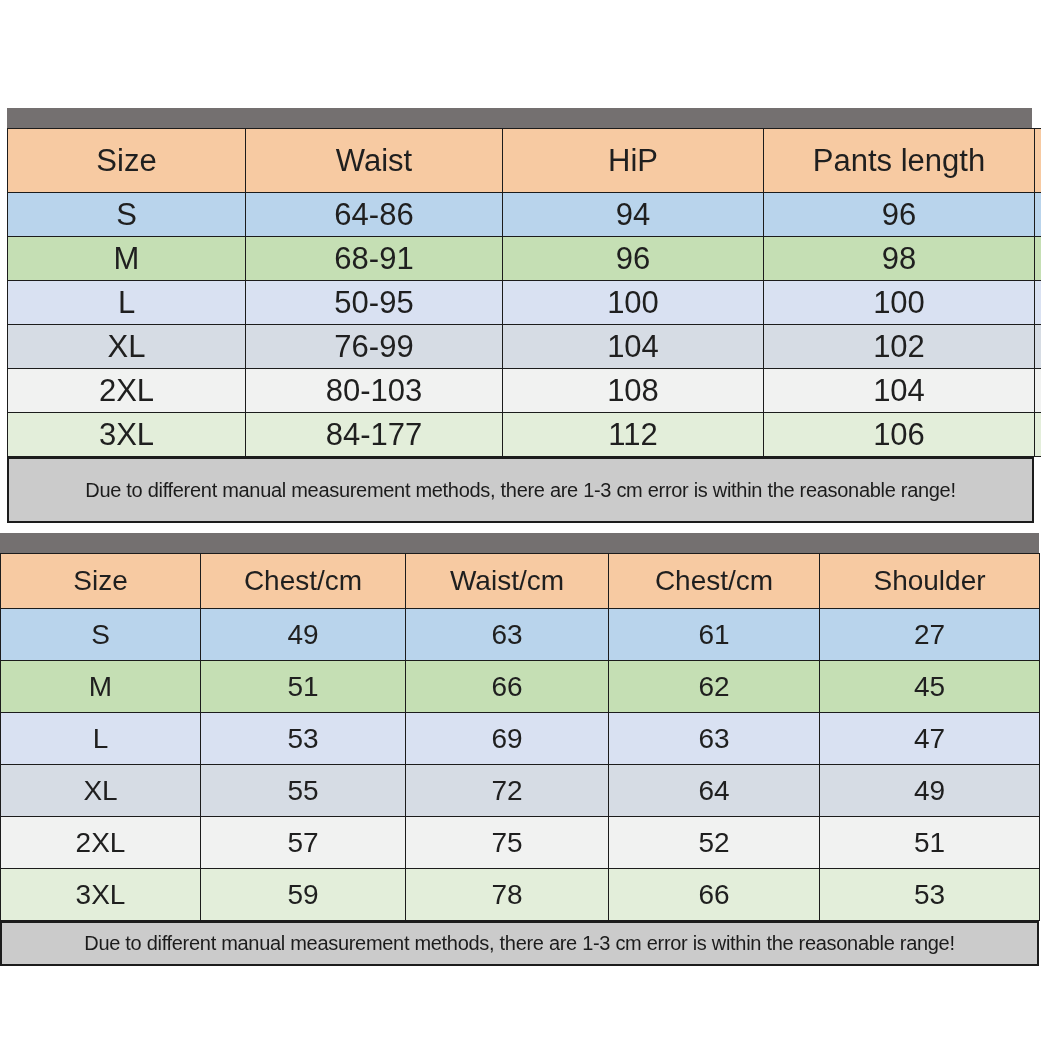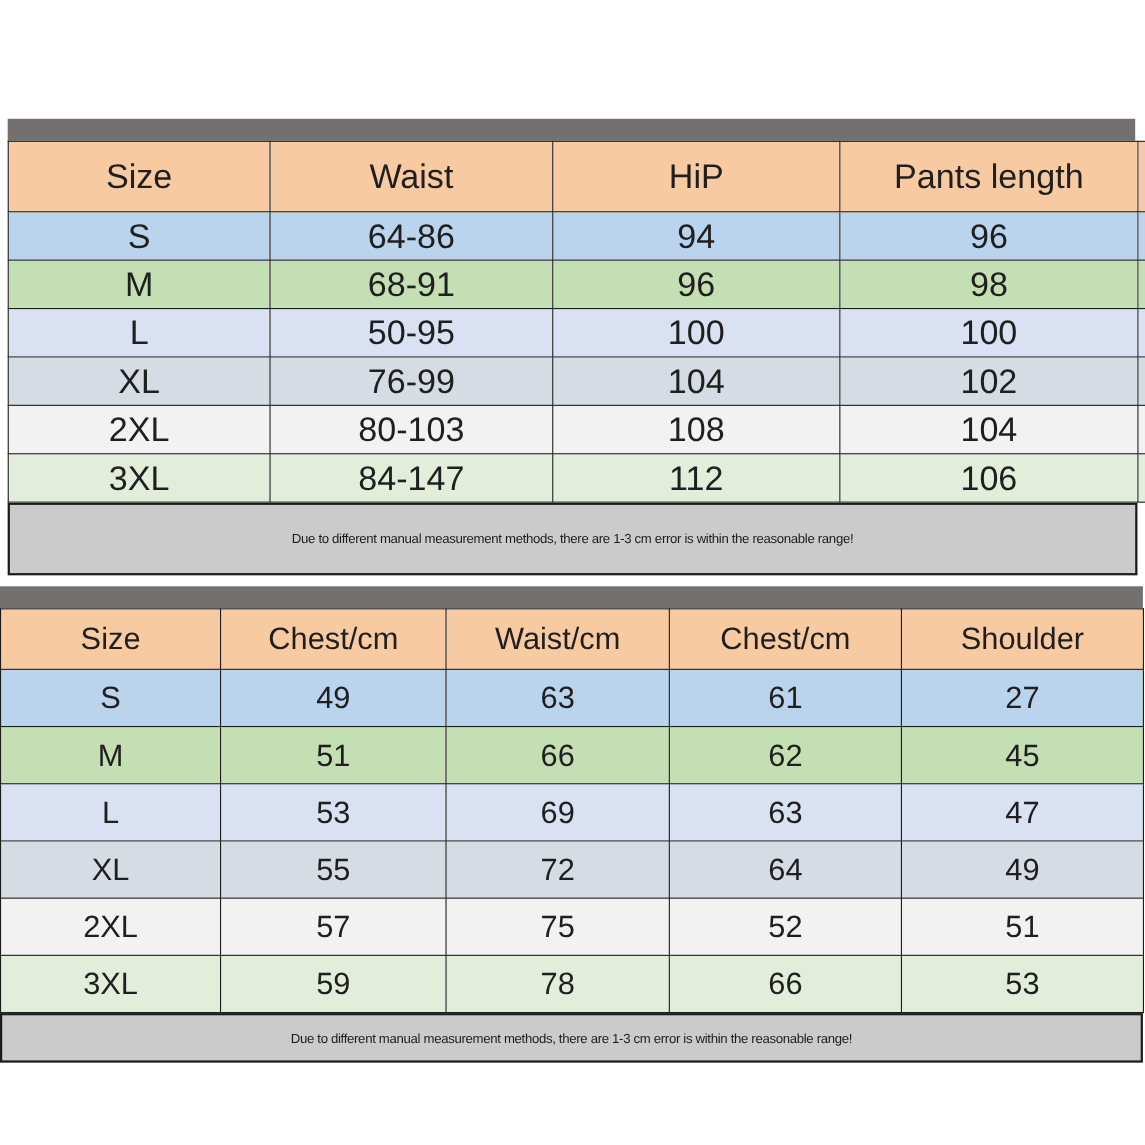--- a/index.html
+++ b/index.html
@@ -35,21 +35,21 @@
   tr.r1   { background: #c5dfb4; }
   tr.r2   { background: #d9e1f2; }
   tr.r3   { background: #d6dce4; }
   tr.r4   { background: #f1f2f1; }
   tr.r5   { background: #e3eeda; }
   .note-box {
     background: #cbcbcb;
     border: 2px solid #1c1c1c;
     display: flex; align-items: center; justify-content: center;
     text-align: center;
-    font-size: 12px;
+    font-size: 20px;
     letter-spacing: -0.3px;
     color: #1c1c1c;
   }
 
   
   #pants-section { position: absolute; left: 7px; top: 108px; }
   #pants-bar { width: 1025px; height: 20px; }
   #pants-table { width: 1049px; font-size: 31px; }
   #pants-table tr.hdr td { height: 64px; }
   #pants-table td { height: 44px; }
@@ -117,21 +117,21 @@
       </tr>
       <tr class="r4">
         <td>2XL</td>
         <td>80-103</td>
         <td>108</td>
         <td>104</td>
         <td></td>
       </tr>
       <tr class="r5">
         <td>3XL</td>
-        <td>84-147</td>
+        <td>84-177</td>
         <td>112</td>
         <td>106</td>
         <td></td>
       </tr>
     </tbody>
       </table>
 
     <div id="pants-note" class="note-box">
       <span>Due to different manual measurement methods, there are 1-3 cm error is within the reasonable range!</span>
     </div>

